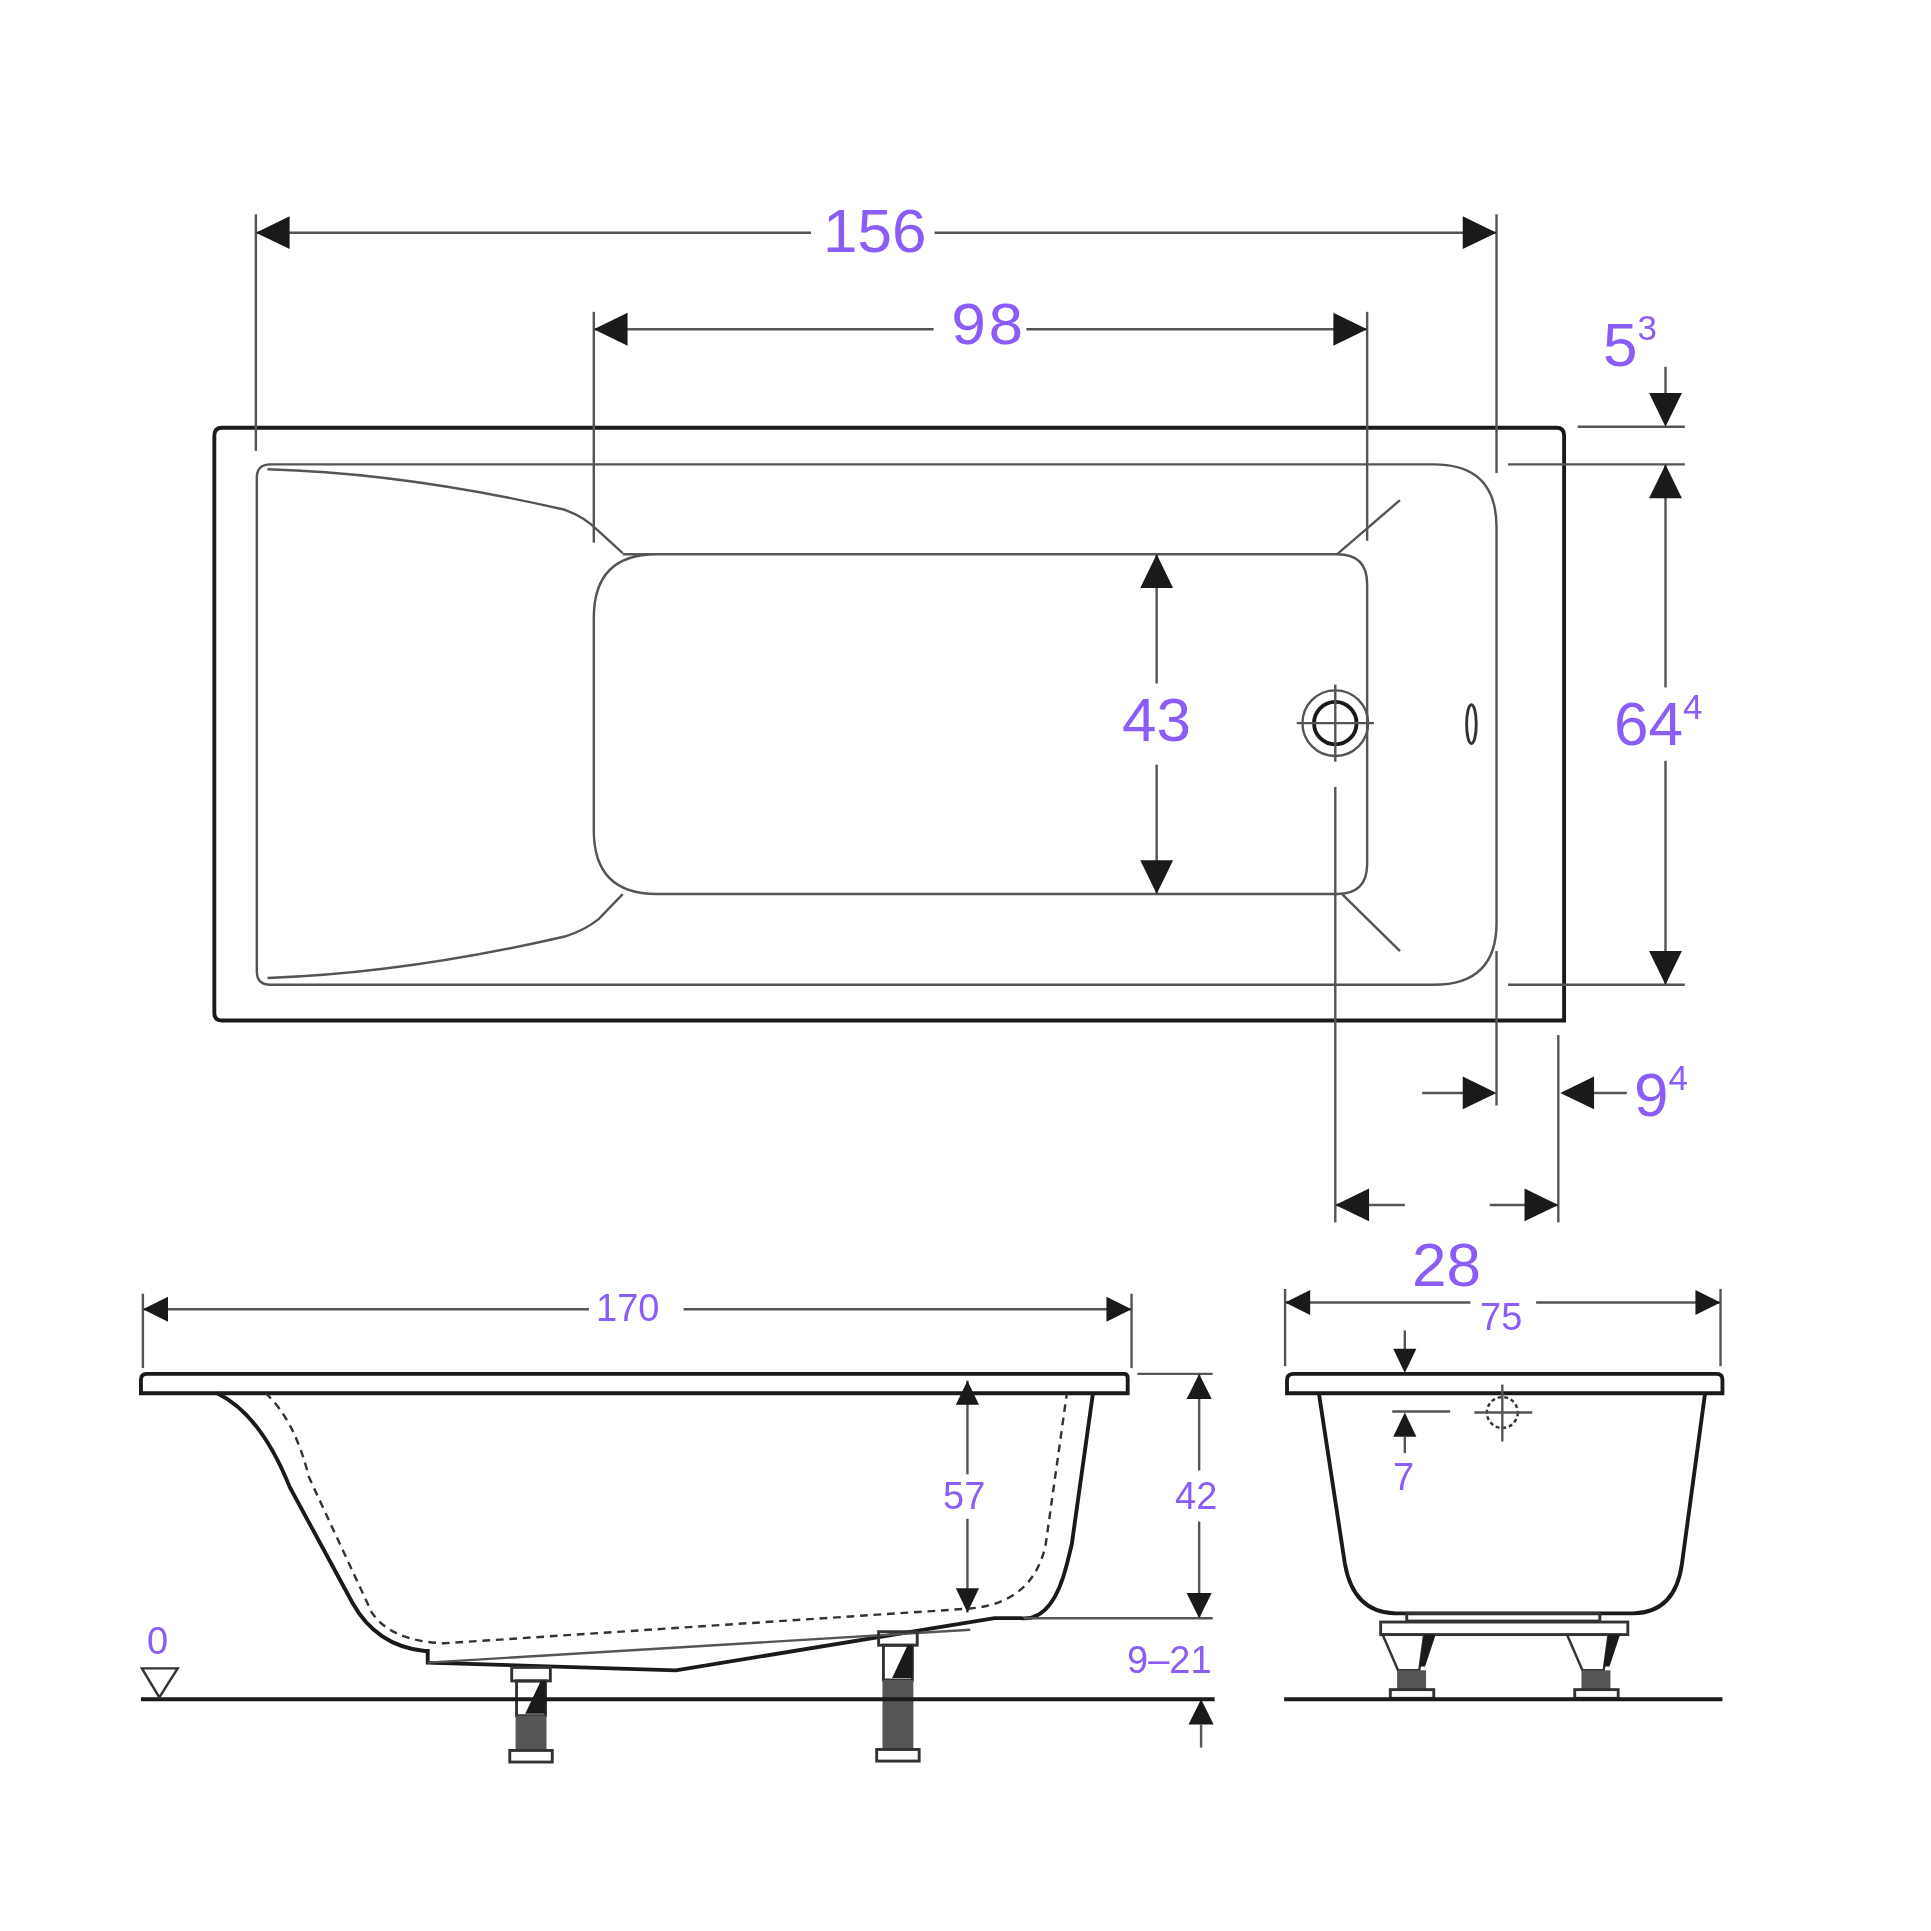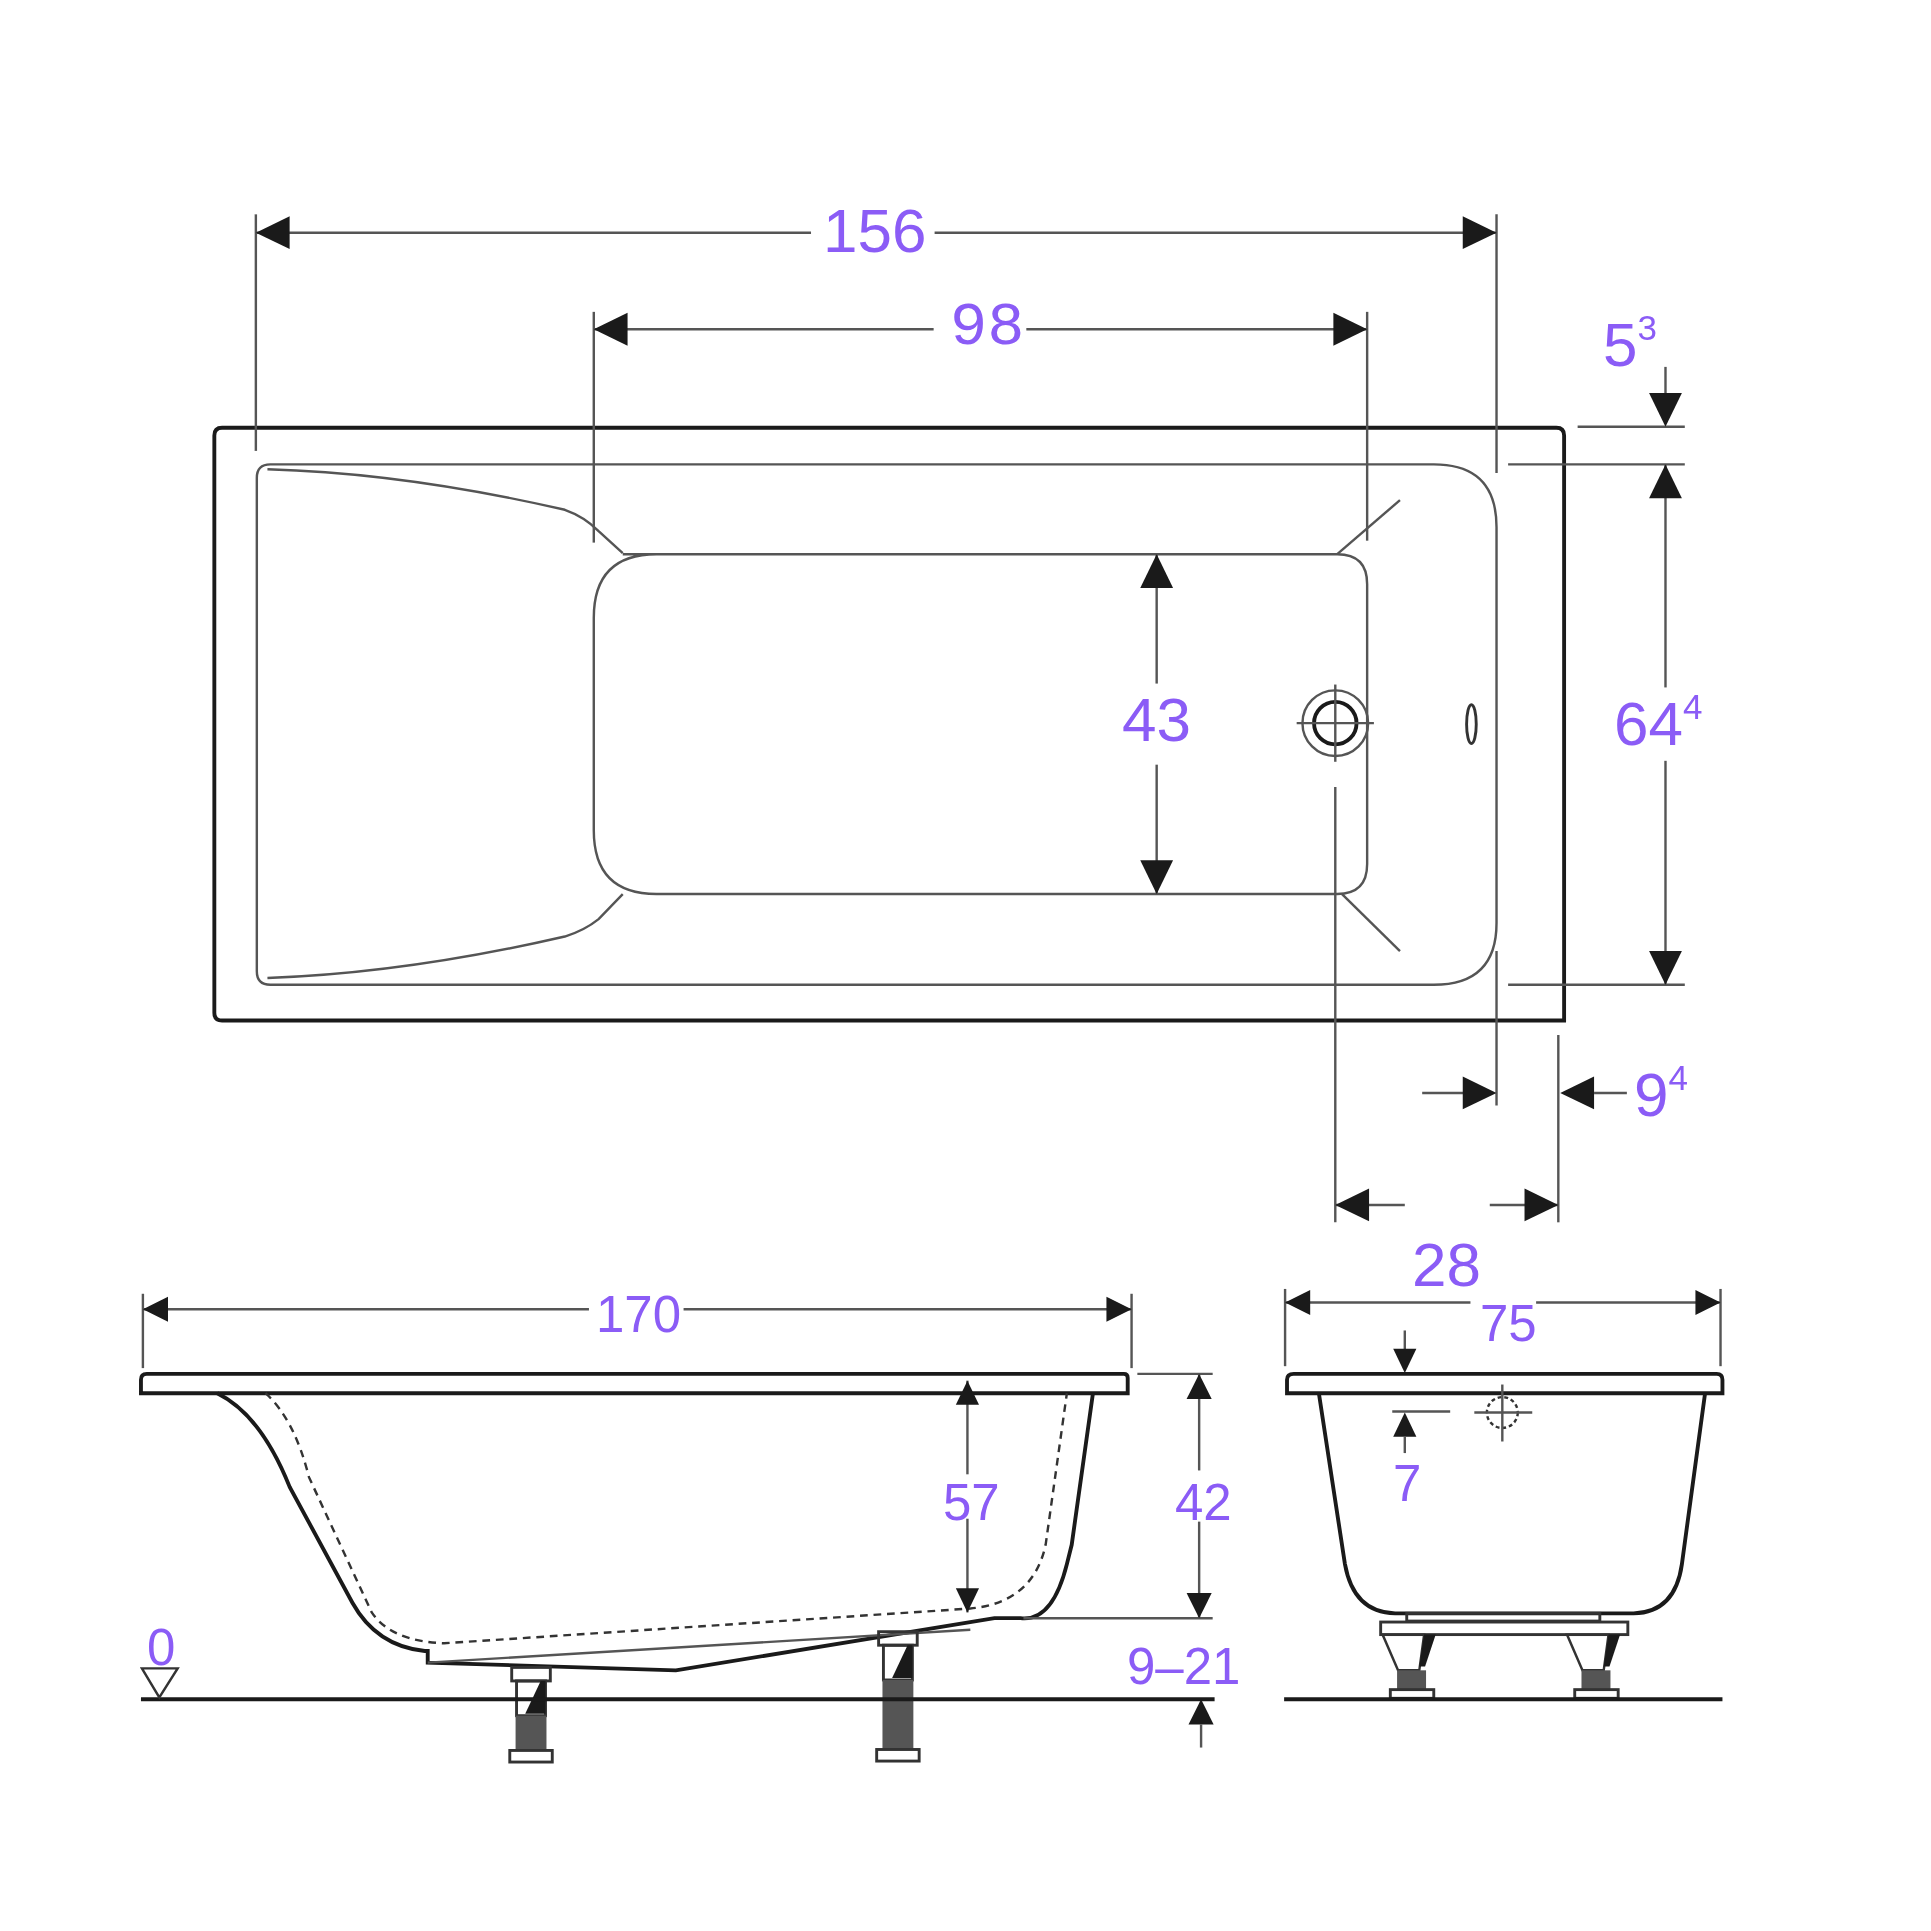--- a/index.html
+++ b/index.html
@@ -1,20 +1,20 @@
 <!DOCTYPE html>
 <html><head>
 <meta charset="utf-8">
 <style>
   html, body { margin: 0; padding: 0; background: #ffffff; }
   body { width: 1931px; height: 1931px; position: relative; overflow: hidden; }
   svg { position: absolute; left: 0; top: 0; }
   .lbl { position: absolute; font-family: "Liberation Sans", sans-serif; color: #8b5cf6; line-height: 1; white-space: nowrap; background: transparent; }
   .big { font-size: 62px; }
-  .mid { font-size: 51px; }
+  .mid { font-size: 38px; }
   .sup { font-size: 35px; vertical-align: top; position: relative; top: -3.9px; }
   .thick { stroke: #1a1a1a; stroke-width: 4; fill: none; }
   .med { stroke: #333; stroke-width: 3; fill: none; }
   .thin { stroke: #555; stroke-width: 2.5; fill: none; }
   .dash { stroke: #333; stroke-width: 2.5; fill: none; stroke-dasharray: 8 6; }
   .arr { fill: #1a1a1a; }
 </style>
 </head>
 <body>
 

